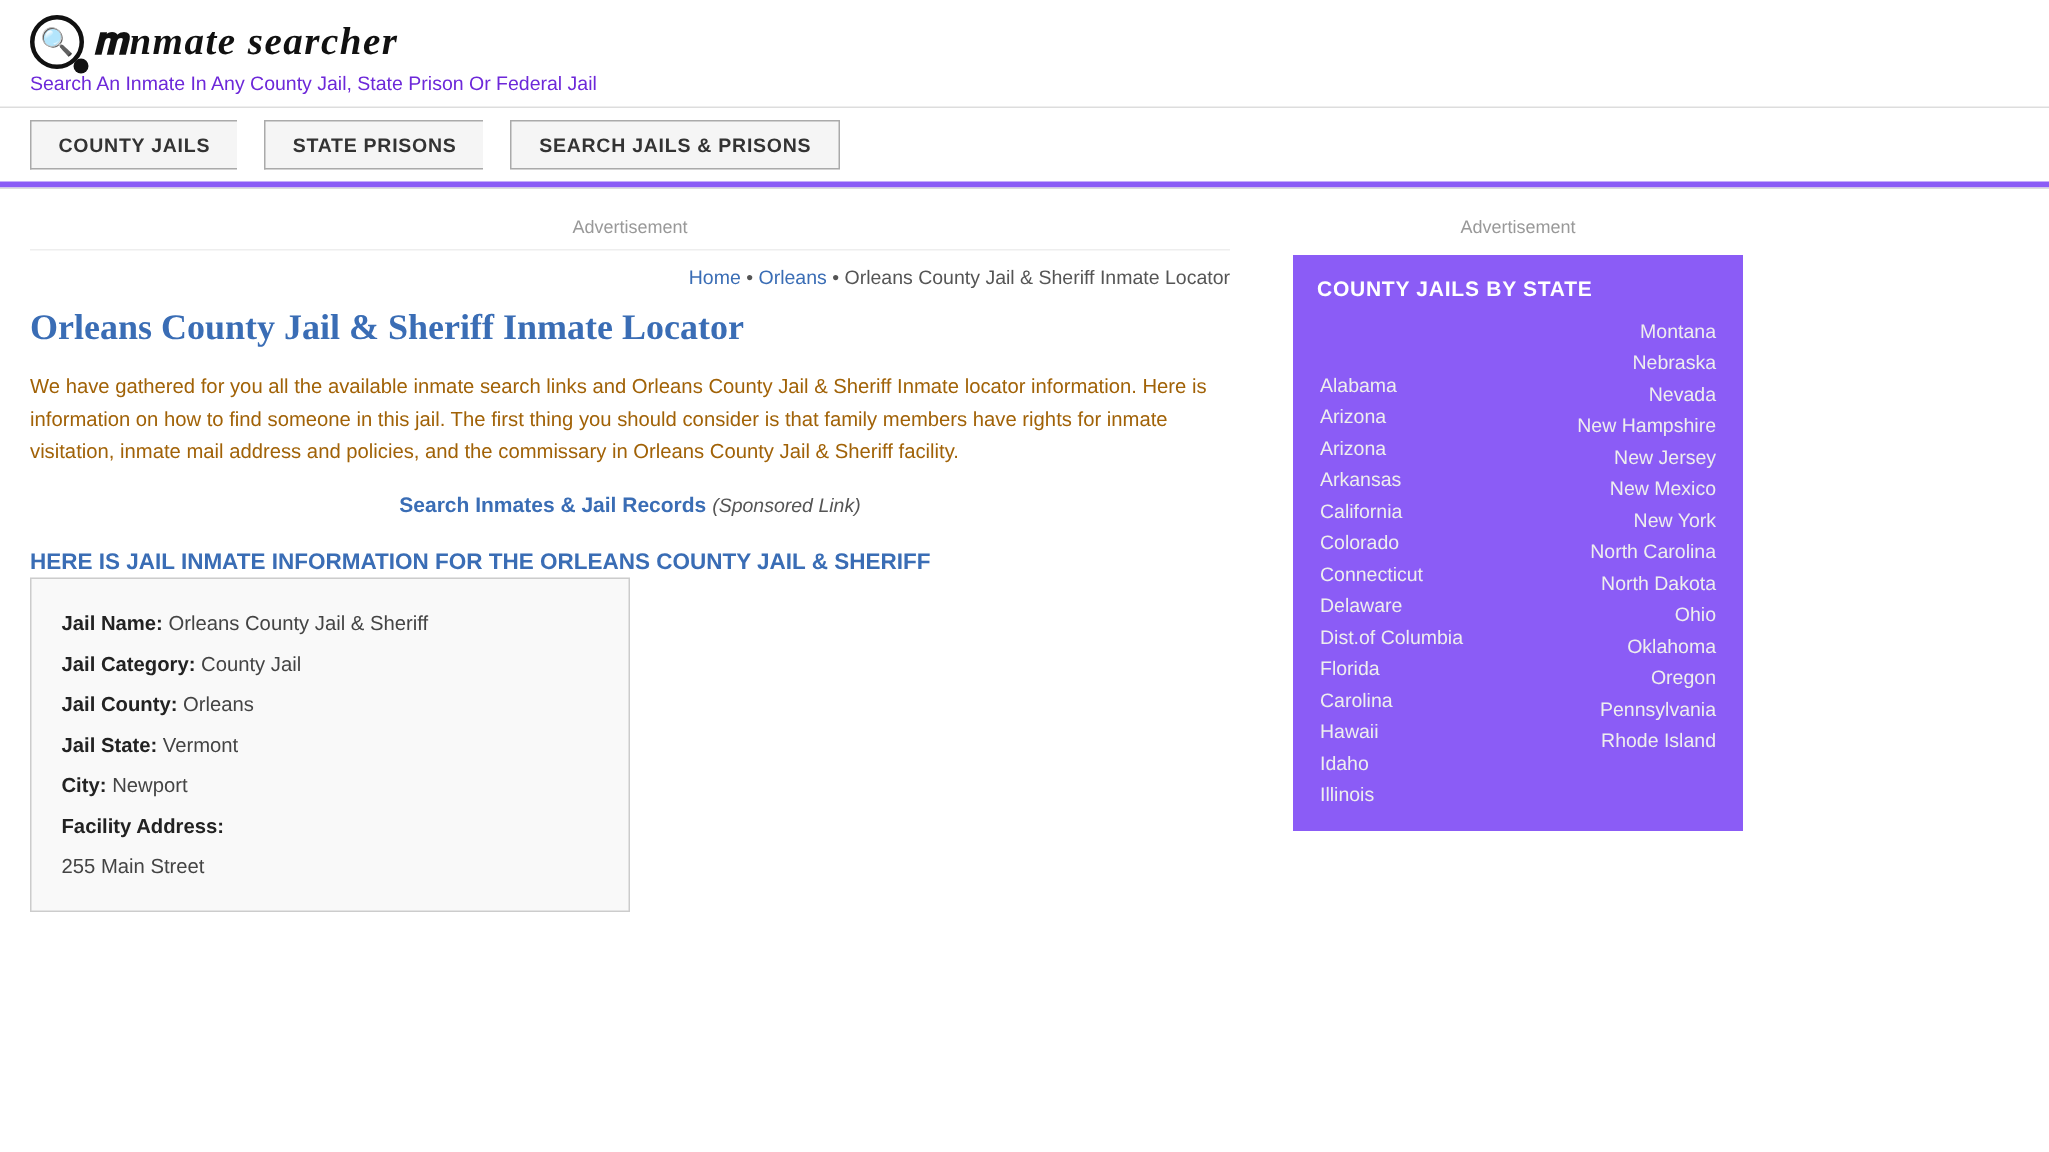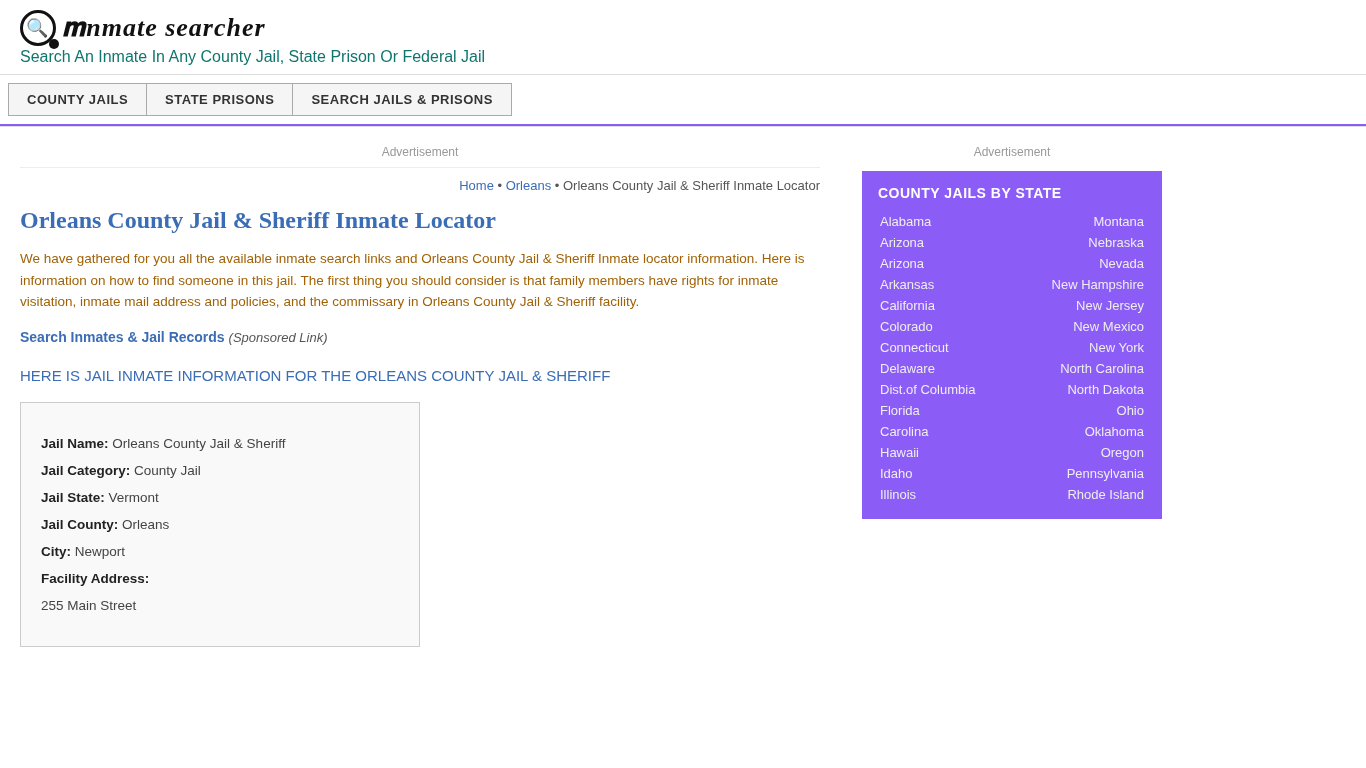--- a/index.html
+++ b/index.html
@@ -21,24 +21,24 @@
       width: 10px; height: 10px;
       border-radius: 50%;
       background: #111;
     }
     #logo-text {
       font-size: 26px; font-weight: bold; color: #111;
       font-family: Georgia, serif;
       letter-spacing: 1px;
     }
     #logo-text span { font-style: italic; }
-    #tagline { font-size: 16px; color: #0f766e; margin-top: 2px; }
-
-    
-    #nav { padding: 8px 8px; border-bottom: 2px solid #8b5cf6; display: flex; gap: 0; }
+    #tagline { font-size: 13px; color: #6d28d9; margin-top: 2px; }
+
+    
+    #nav { padding: 8px 20px; border-bottom: 4px solid #8b5cf6; display: flex; gap: 18px; }
     .nav-btn {
       border: 1px solid #aaa;
       background: #f5f5f5;
       padding: 8px 18px;
       font-size: 13px;
       font-weight: bold;
       cursor: pointer;
       color: #333;
       text-transform: uppercase;
       letter-spacing: 0.5px;
@@ -57,35 +57,35 @@
     #breadcrumb { padding: 10px 0 14px; font-size: 13px; color: #555; text-align: right; }
     #breadcrumb a { color: #3a6db5; text-decoration: none; }
 
     
     #page-title { font-size: 24px; color: #3a6db5; font-weight: bold; margin-bottom: 14px; font-family: Georgia, serif; }
 
     
     #intro-text { font-size: 13.5px; color: #a16207; line-height: 1.6; margin-bottom: 16px; }
 
     
-    #search-link { text-align: left; margin-bottom: 20px; font-size: 14px; }
+    #search-link { text-align: center; margin-bottom: 20px; font-size: 14px; }
     #search-link a { color: #3a6db5; font-weight: bold; text-decoration: none; }
     #search-link .sponsored { color: #555; font-style: italic; font-weight: normal; font-size: 13px; }
 
     
     #section-heading {
-      font-size: 15px; font-weight: normal; color: #3a6db5;
-      text-transform: uppercase; margin-bottom: 16px; line-height: 1.4;
+      font-size: 15px; font-weight: bold; color: #3a6db5;
+      text-transform: uppercase; line-height: 1.4;
     }
 
     
     #info-box {
       border: 1px solid #ccc;
       background: #f9f9f9;
-      padding: 27px 20px;
+      padding: 16px 20px;
       max-width: 400px;
       font-size: 13.5px;
       line-height: 2;
     }
     #info-box .field-label { font-weight: bold; color: #222; }
     #info-box .field-value { color: #444; }
 
     
     #county-jails-box {
       background: #8b5cf6;
@@ -165,46 +165,46 @@
     <div id="info-box">
       <div>
         <span class="field-label">Jail Name:</span>
         <span class="field-value"> </span><span class="field-value">Orleans County Jail &amp; Sheriff</span>
       </div>
       <div>
         <span class="field-label">Jail Category:</span>
         <span class="field-value"> </span><span class="field-value">County Jail</span>
       </div>
       <div>
+        <span class="field-label">Jail County:</span>
+        <span class="field-value"> </span><span class="field-value">Orleans</span>
+      </div>
+      <div>
         <span class="field-label">Jail State:</span>
         <span class="field-value"> </span><span class="field-value">Vermont</span>
-      </div>
-      <div>
-        <span class="field-label">Jail County:</span>
-        <span class="field-value"> </span><span class="field-value">Orleans</span>
       </div>
       <div>
         <span class="field-label">City:</span>
         <span class="field-value"> </span><span class="field-value">Newport</span>
       </div>
       <div>
         <div><span class="field-label">Facility Address:</span></div>
         <div><span class="field-value">255 Main Street</span></div>
       </div>
     </div>
 
   </div>
 
   <div id="sidebar">
     <div id="sidebar-ad">Advertisement</div>
     <div id="county-jails-box">
       <h3>COUNTY JAILS BY STATE</h3>
       <div id="states-grid">
 
-      <div style="display: flex; flex-direction: column;">
+      <div style="display: flex; flex-direction: column; margin-top: 36px;">
             <div class="state-item">Alabama</div>
             <div class="state-item">Arizona</div>
             <div class="state-item">Arizona</div>
             <div class="state-item">Arkansas</div>
             <div class="state-item">California</div>
             <div class="state-item">Colorado</div>
             <div class="state-item">Connecticut</div>
             <div class="state-item">Delaware</div>
             <div class="state-item">Dist.of Columbia</div>
             <div class="state-item">Florida</div>

